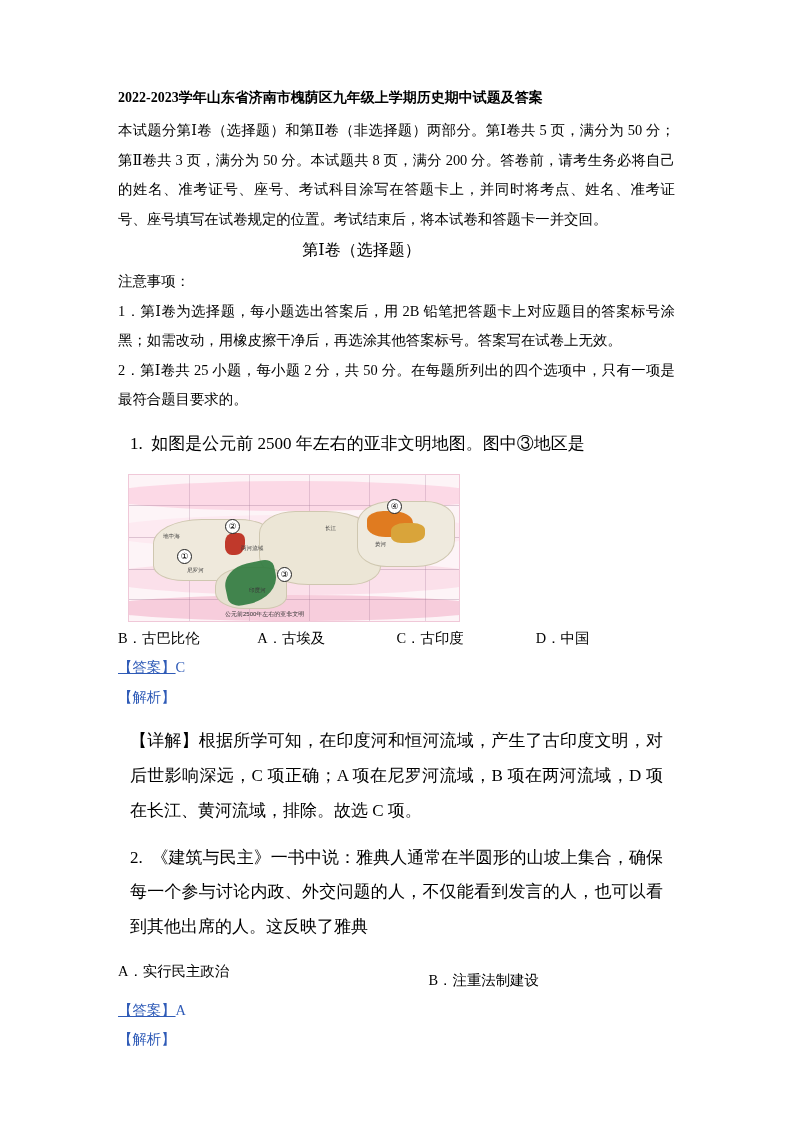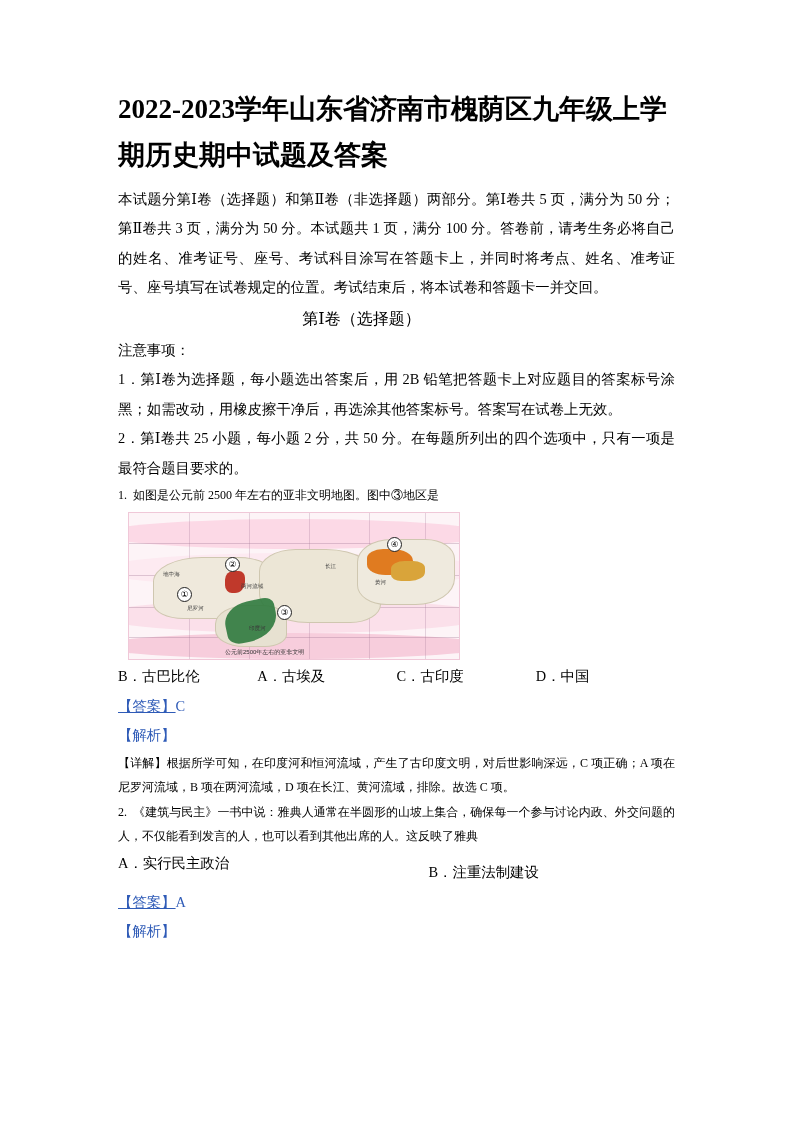--- a/index.html
+++ b/index.html
@@ -17,21 +17,21 @@
   }
   .page {
     position: absolute;
     left: 0; top: 0;
     width: 793px;
     height: 1122px;
     box-sizing: border-box;
     padding: 86px 118px 40px 118px;
   }
   .doc-title {
-    font-size: 27px;
+    font-size: 14px;
     font-weight: bold;
     line-height: 1.72;
     text-align: left;
     margin: 0 0 6px 0;
     letter-spacing: 0px;
   }
   p.para {
     font-size: 14.4px;
     line-height: 2.05;
     margin: 0;
@@ -58,23 +58,23 @@
   .opts-row {
     display: flex;
     font-size: 14.4px;
     line-height: 2.05;
     margin: 0;
   }
   .opt4 { width: 25%; }
   .opt2 { width: 50%; }
   .opt2b { width: 50%; padding-left: 32px; box-sizing: border-box; margin-top: 9px; }
   .q-text {
-    font-size: 12px;
-    line-height: 2.05;
-    margin: 0;
+    font-size: 17px;
+    line-height: 2.05;
+    margin: 12px;
     text-align: justify;
   }
   
   .figure-wrap {
     margin: 4px 0 2px 0;
     padding-left: 10px;
   }
   .map {
     position: relative;
     width: 330px;
@@ -198,21 +198,21 @@
     color: #333;
   }
 </style>
 </head>
 <body>
 
 <div class="page">
 
   <h1 class="doc-title">2022-2023学年山东省济南市槐荫区九年级上学期历史期中试题及答案</h1>
 
-  <p class="para">本试题分第Ⅰ卷（选择题）和第Ⅱ卷（非选择题）两部分。第Ⅰ卷共 5 页，满分为 50 分；第Ⅱ卷共 3 页，满分为 50 分。本试题共 1 页，满分 100 分。答卷前，请考生务必将自己的姓名、准考证号、座号、考试科目涂写在答题卡上，并同时将考点、姓名、准考证号、座号填写在试卷规定的位置。考试结束后，将本试卷和答题卡一并交回。</p>
+  <p class="para">本试题分第Ⅰ卷（选择题）和第Ⅱ卷（非选择题）两部分。第Ⅰ卷共 5 页，满分为 50 分；第Ⅱ卷共 3 页，满分为 50 分。本试题共 8 页，满分 200 分。答卷前，请考生务必将自己的姓名、准考证号、座号、考试科目涂写在答题卡上，并同时将考点、姓名、准考证号、座号填写在试卷规定的位置。考试结束后，将本试卷和答题卡一并交回。</p>
 
   <p class="center-line">第Ⅰ卷（选择题）</p>
 
   <p class="para">注意事项：</p>
   <p class="para">1．第Ⅰ卷为选择题，每小题选出答案后，用 2B 铅笔把答题卡上对应题目的答案标号涂黑；如需改动，用橡皮擦干净后，再选涂其他答案标号。答案写在试卷上无效。</p>
   <p class="para">2．第Ⅰ卷共 25 小题，每小题 2 分，共 50 分。在每题所列出的四个选项中，只有一项是最符合题目要求的。</p>
 
   <p class="q-text">
     <span>1.</span>&nbsp;&nbsp;<span>如图是公元前 2500 年左右的亚非文明地图。图中③地区是</span>
   </p>

